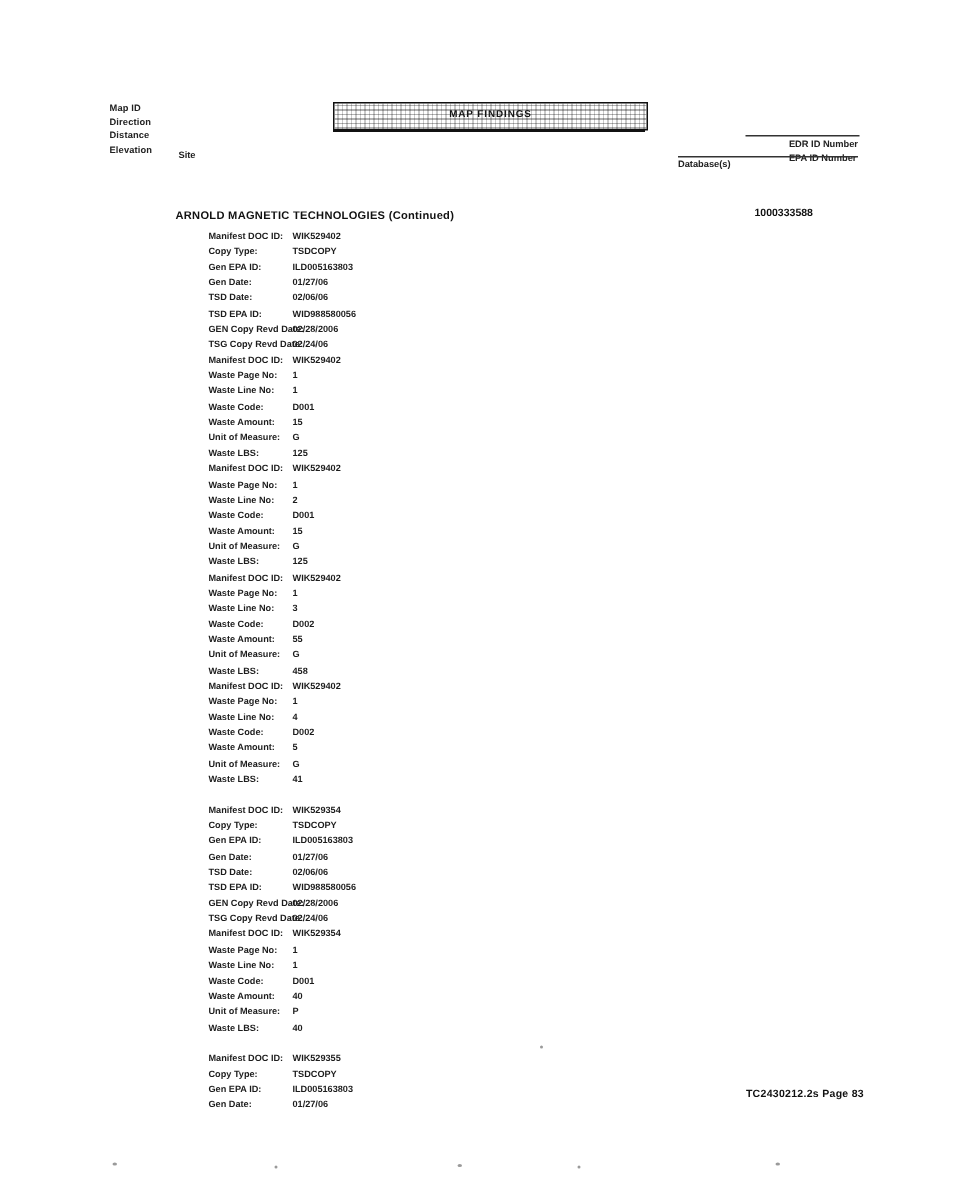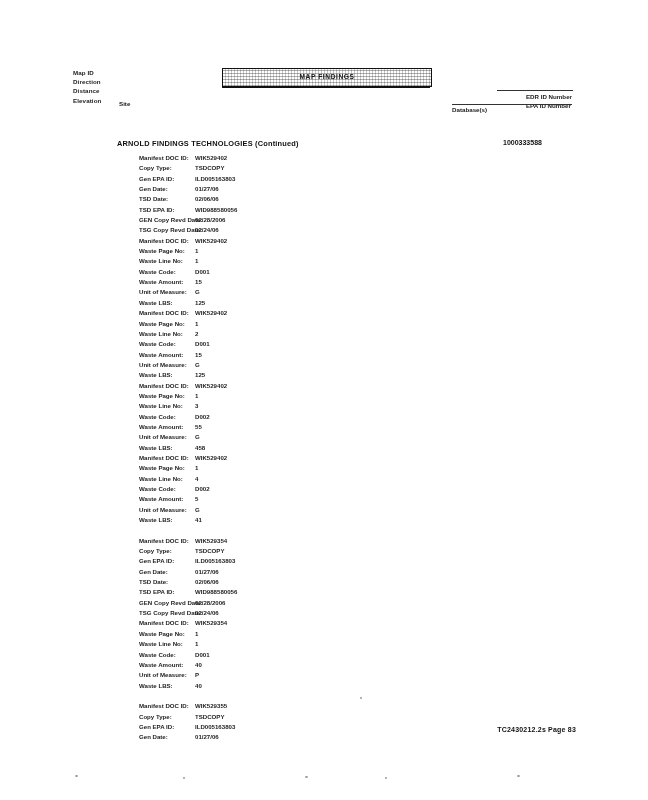--- a/index.html
+++ b/index.html
@@ -218,21 +218,21 @@
   <div class="banner-underline"></div>
 
   <div class="hdr-rule2"></div>
   <div class="hdr-right">
     <div>EDR ID Number</div>
     <div>EPA ID Number</div>
   </div>
   <div class="hdr-rule"></div>
   <div class="hdr-db">Database(s)</div>
 
-  <div class="section-title">ARNOLD FINDINGS TECHNOLOGIES  (Continued)</div>
+  <div class="section-title">ARNOLD MAGNETIC TECHNOLOGIES  (Continued)</div>
   <div class="section-id">1000333588</div>
 
   <div class="records" id="records">
       <div class="rec">
         <span class="lbl">Manifest DOC ID:</span>
         <span class="val">WIK529402</span>
       </div>
       <div class="rec">
         <span class="lbl">Copy Type:</span>
         <span class="val">TSDCOPY</span>

